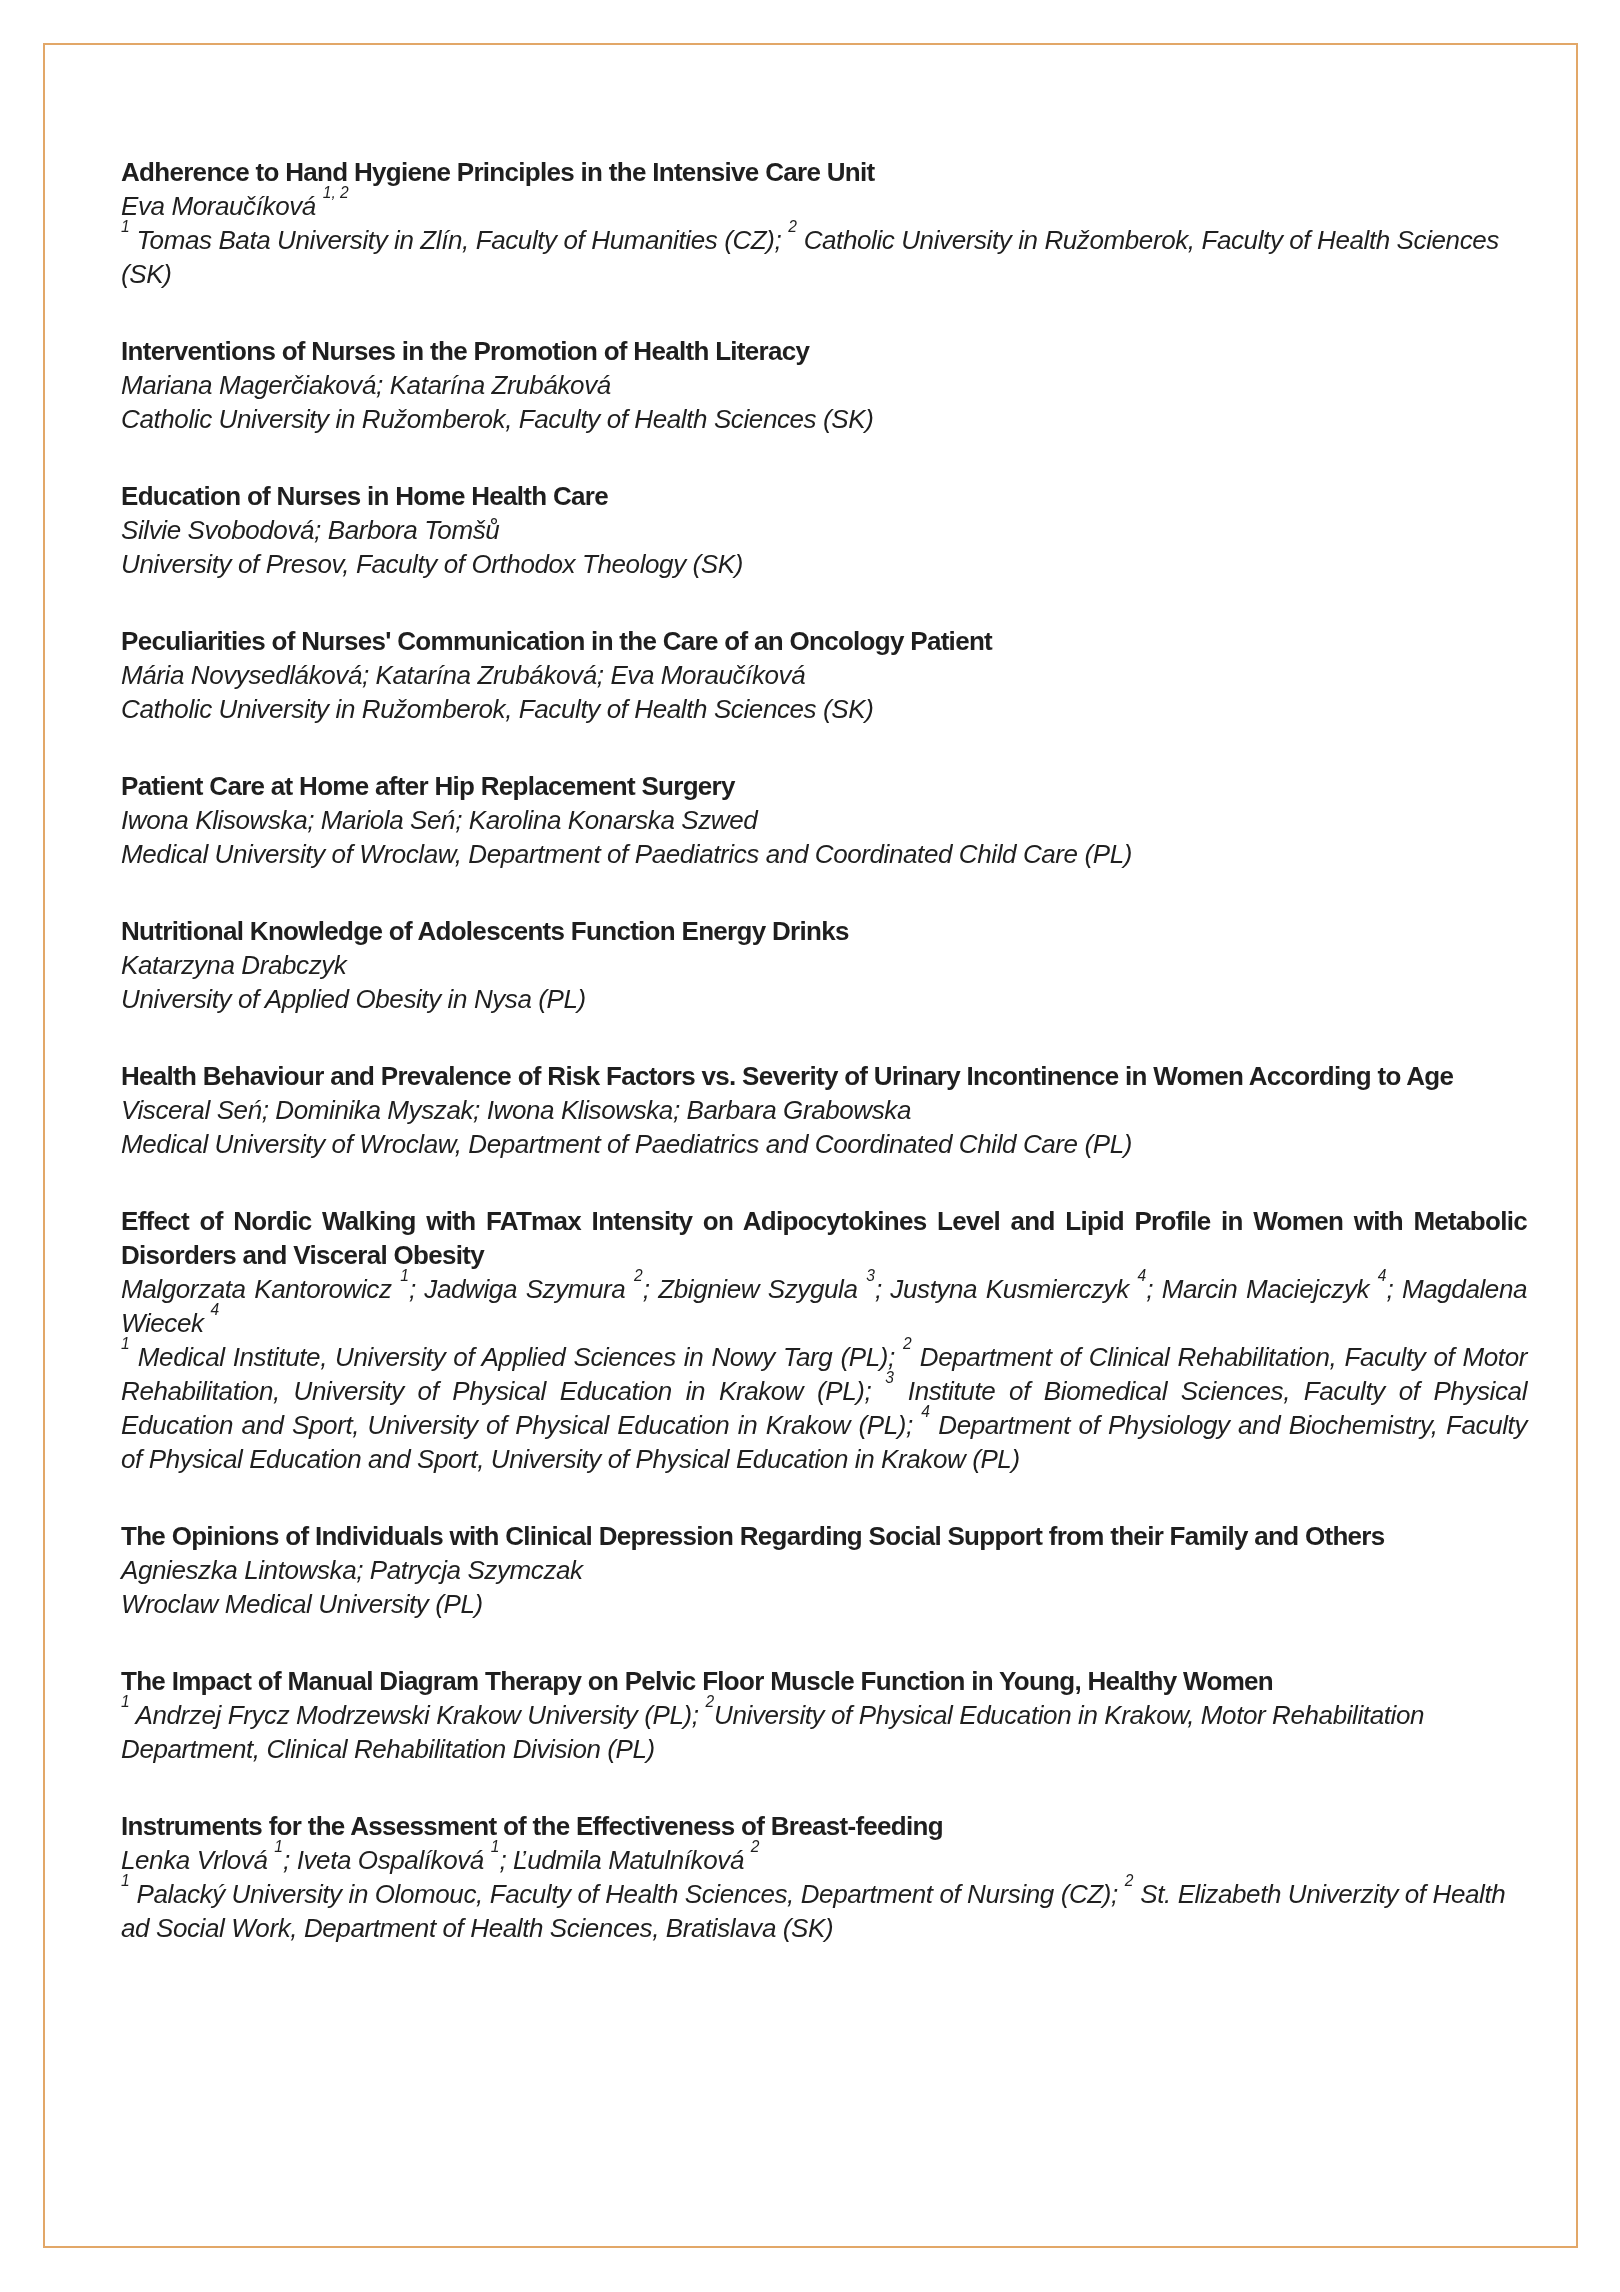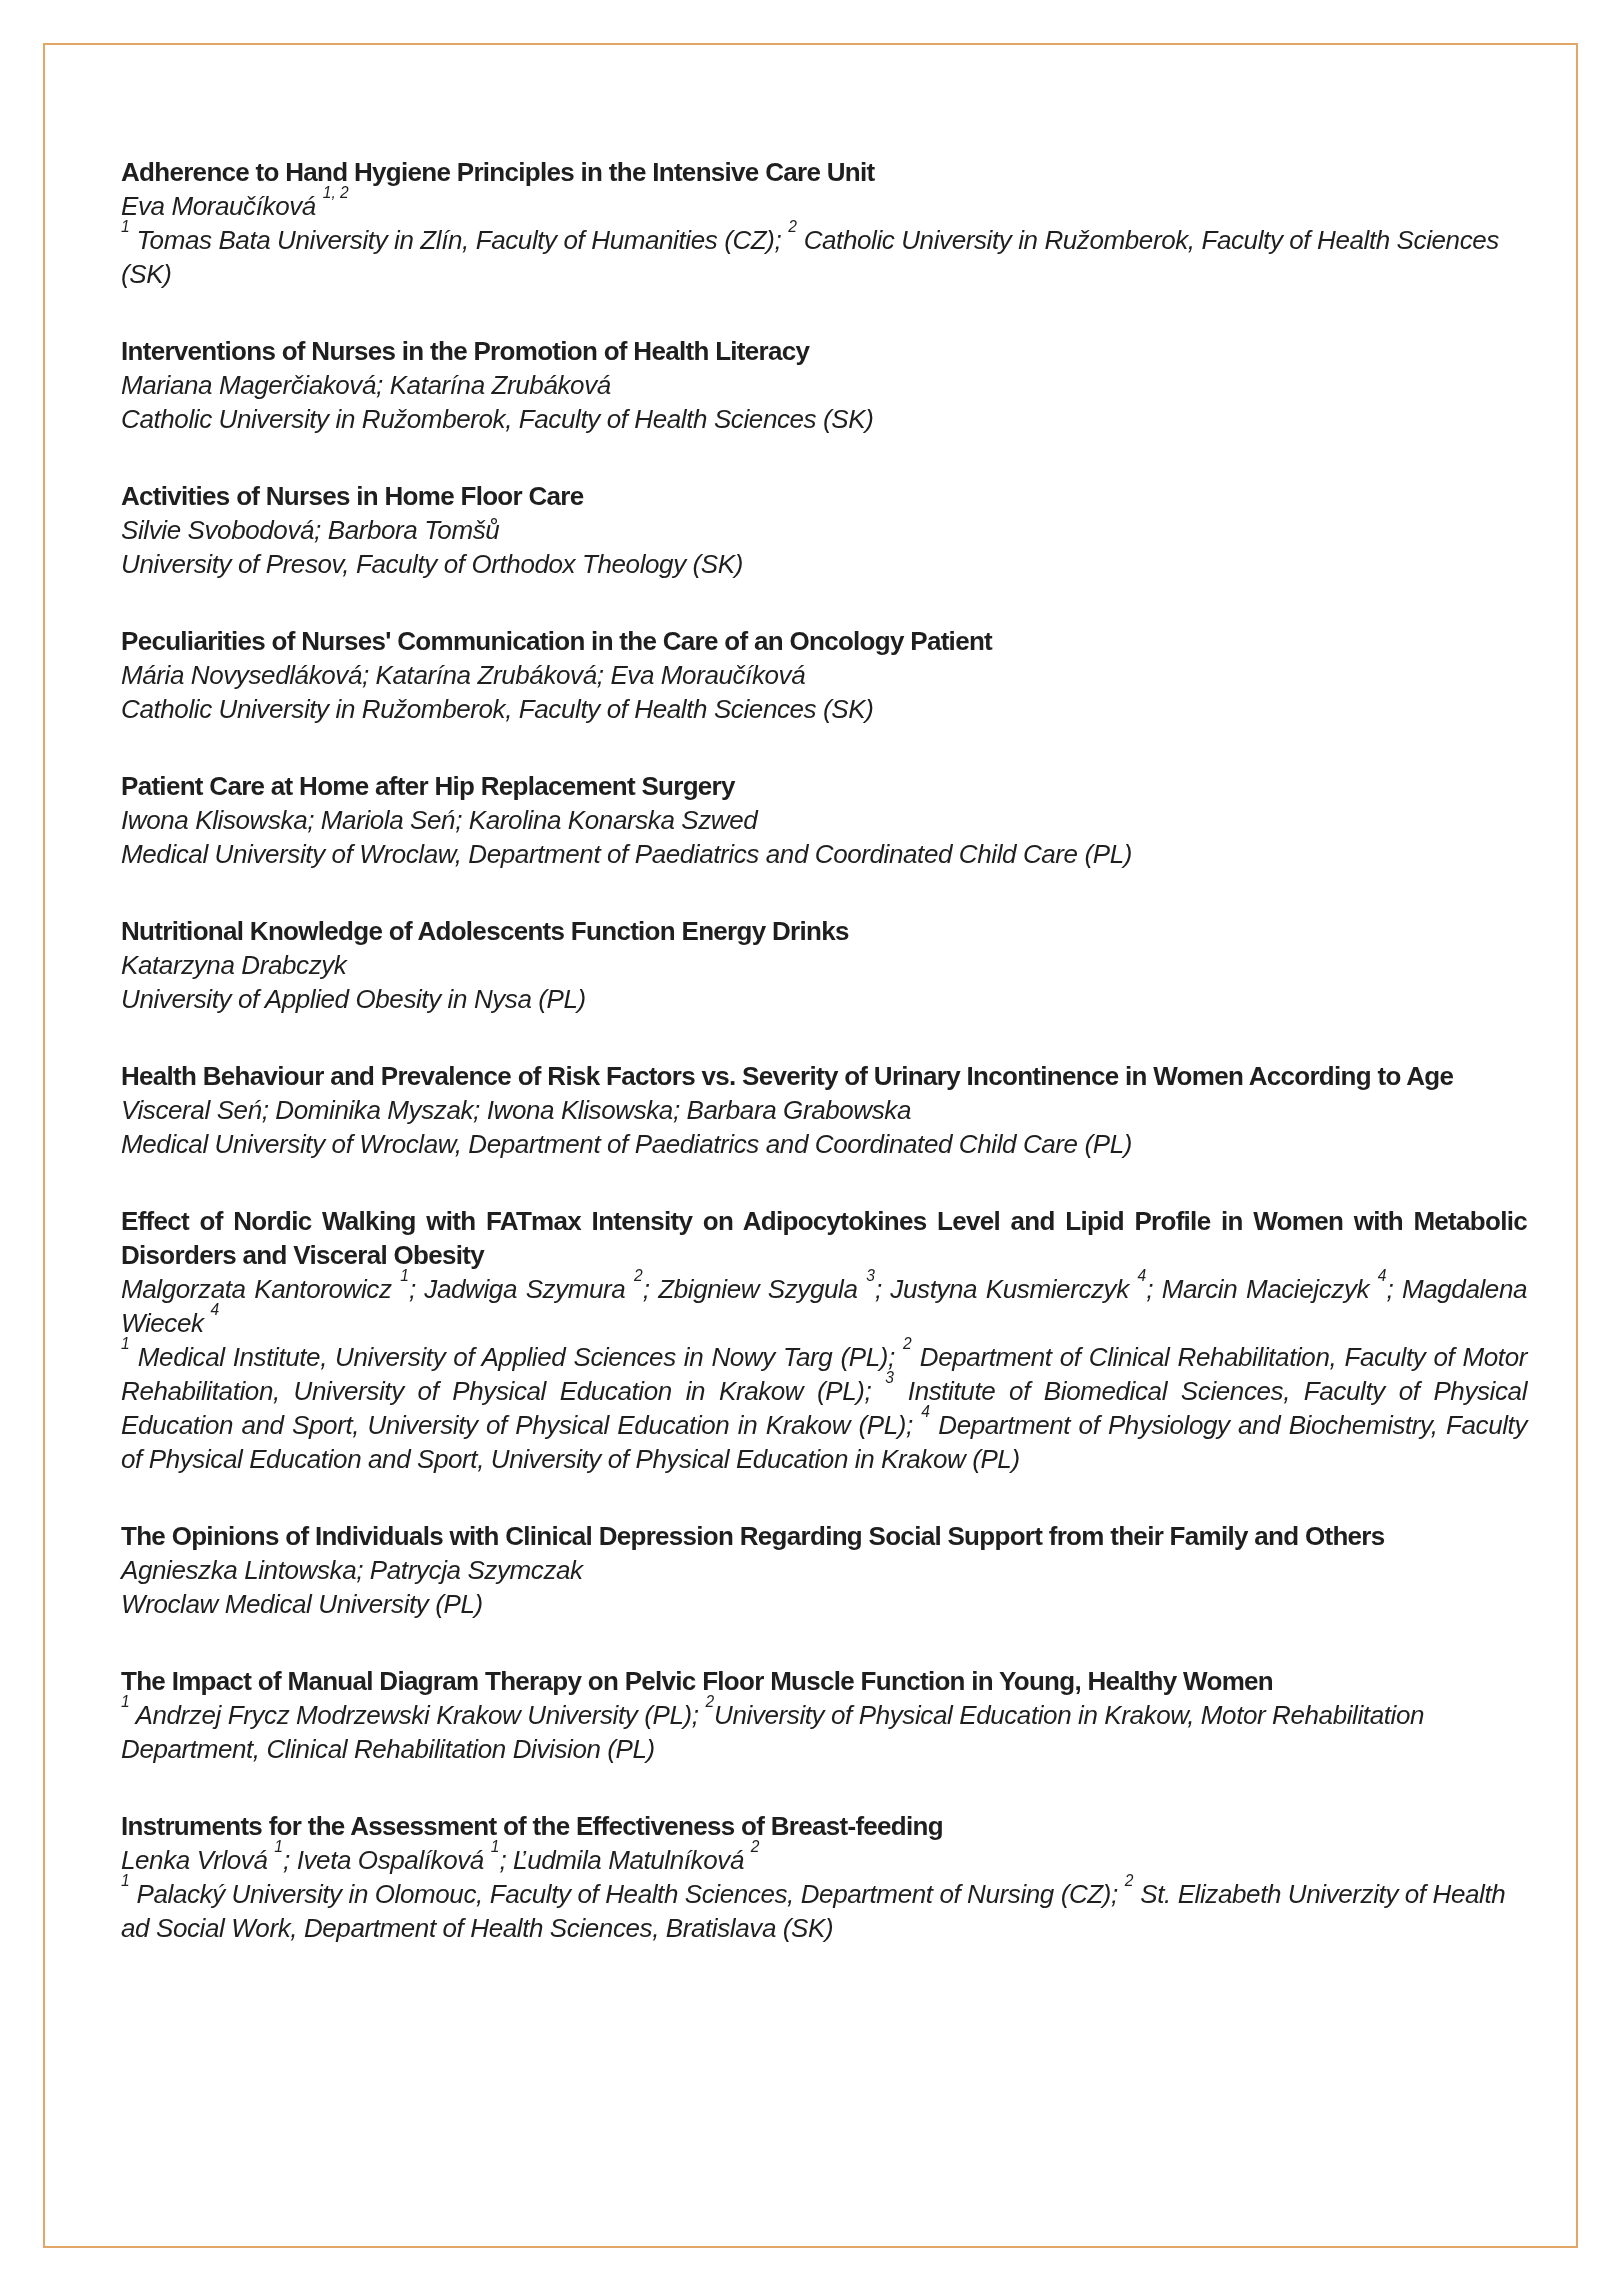--- a/index.html
+++ b/index.html
@@ -45,21 +45,21 @@
     <div class="entry-affiliations"><sup>1</sup> Tomas Bata University in Zlín, Faculty of Humanities (CZ); <sup>2</sup> Catholic University in Ružomberok, Faculty of Health Sciences (SK)</div>
   </section>
 
   <section class="entry">
     <div class="entry-title">Interventions of Nurses in the Promotion of Health Literacy</div>
     <div class="entry-authors">Mariana Magerčiaková; Katarína Zrubáková</div>
     <div class="entry-affiliations">Catholic University in Ružomberok, Faculty of Health Sciences (SK)</div>
   </section>
 
   <section class="entry">
-    <div class="entry-title">Activities of Nurses in Home Floor Care</div>
+    <div class="entry-title">Education of Nurses in Home Health Care</div>
     <div class="entry-authors">Silvie Svobodová; Barbora Tomšů</div>
     <div class="entry-affiliations">University of Presov, Faculty of Orthodox Theology (SK)</div>
   </section>
 
   <section class="entry">
     <div class="entry-title">Peculiarities of Nurses' Communication in the Care of an Oncology Patient</div>
     <div class="entry-authors">Mária Novysedláková; Katarína Zrubáková; Eva Moraučíková</div>
     <div class="entry-affiliations">Catholic University in Ružomberok, Faculty of Health Sciences (SK)</div>
   </section>
 

